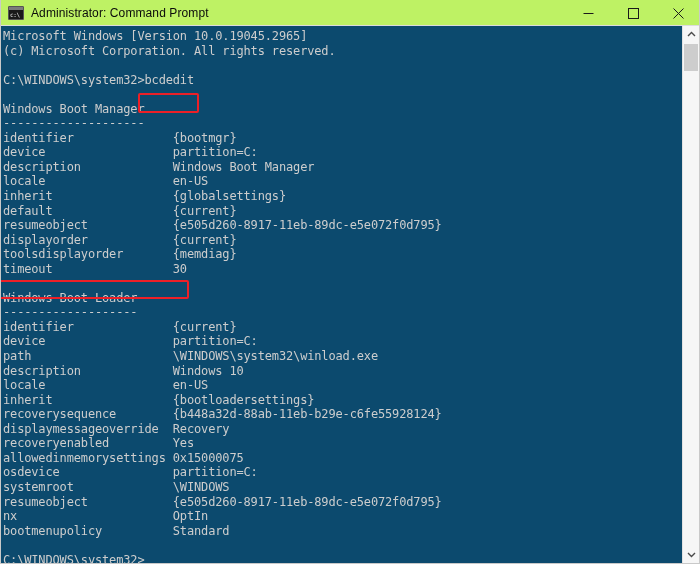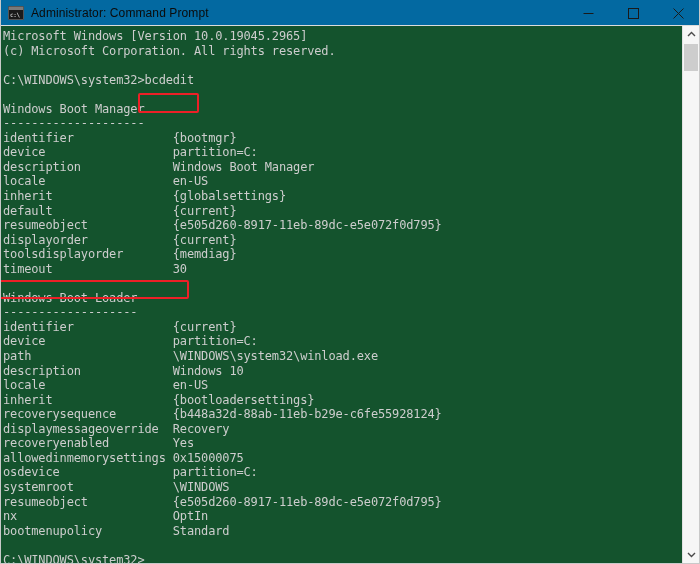--- a/index.html
+++ b/index.html
@@ -24,21 +24,21 @@
     border-top: none;
     overflow: hidden;
   }
 
   
   #titlebar {
     position: absolute;
     left: 0; top: 0;
     width: 700px;
     height: 26px;
-    background: #0369a1;
+    background: #bef264;
     border-bottom: 1px solid #dcdcdc;
     display: flex;
     align-items: center;
     box-sizing: border-box;
   }
   #app-icon {
     width: 16px;
     height: 14px;
     margin-left: 7px;
     margin-right: 7px;
@@ -90,21 +90,21 @@
   }
   .win-btn svg { display: block; }
 
   
   #console {
     position: absolute;
     left: 0;
     top: 26px;
     width: 700px;
     height: 537px;
-    background: #14532d;
+    background: #0c4a6e;
     overflow: hidden;
   }
   #console-text {
     position: absolute;
     left: 2px;
     top: 3px;
     margin: 0;
     font-family: "DejaVu Sans Mono", monospace;
     font-size: 12px;
     line-height: 14.55px;

